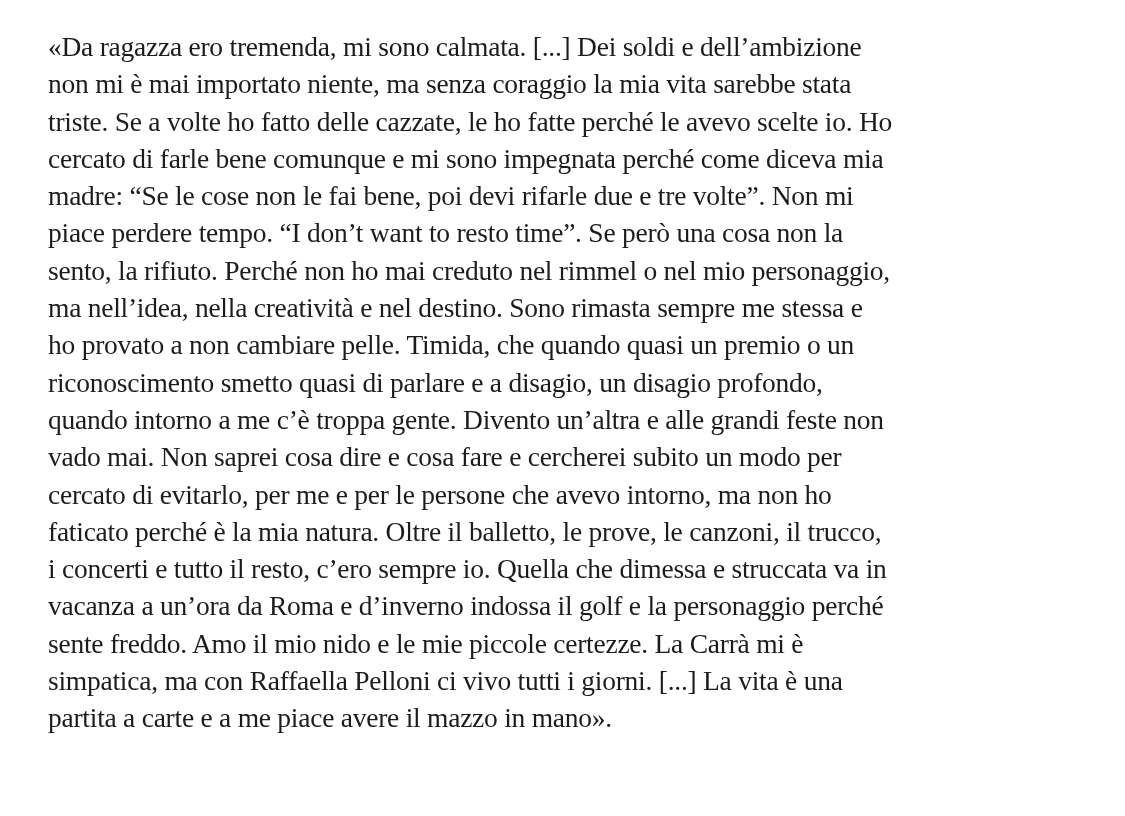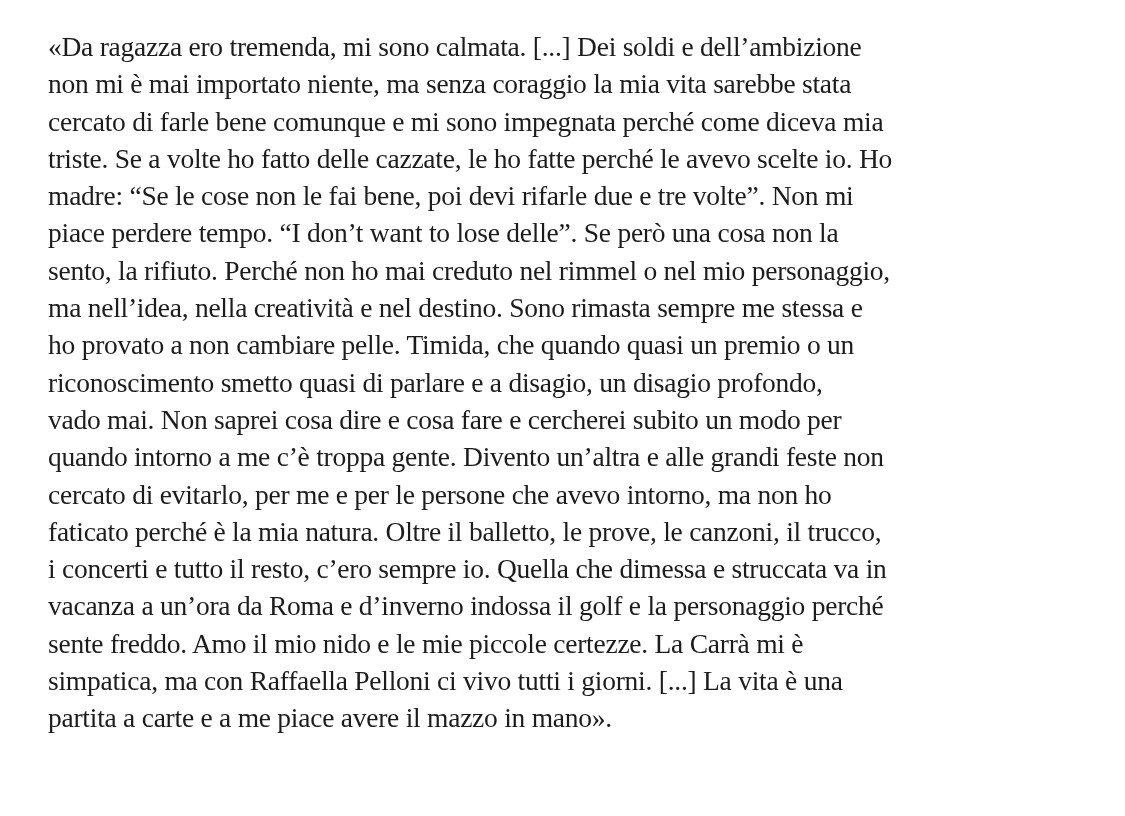--- a/index.html
+++ b/index.html
@@ -31,30 +31,30 @@
     white-space: nowrap;
   }
 </style>
 </head>
 <body>
 
 <div class="page">
   <div class="quote-block">
     <div class="quote-line">«Da ragazza ero tremenda, mi sono calmata. [...] Dei soldi e dell’ambizione</div>
     <div class="quote-line">non mi è mai importato niente, ma senza coraggio la mia vita sarebbe stata</div>
+    <div class="quote-line">triste. Se a volte ho fatto delle cazzate, le ho fatte perché le avevo scelte io. Ho</div>
     <div class="quote-line">cercato di farle bene comunque e mi sono impegnata perché come diceva mia</div>
-    <div class="quote-line">triste. Se a volte ho fatto delle cazzate, le ho fatte perché le avevo scelte io. Ho</div>
     <div class="quote-line">madre: “Se le cose non le fai bene, poi devi rifarle due e tre volte”. Non mi</div>
-    <div class="quote-line">piace perdere tempo. “I don’t want to lose delle”. Se però una cosa non la</div>
+    <div class="quote-line">piace perdere tempo. “I don’t want to resto time”. Se però una cosa non la</div>
     <div class="quote-line">sento, la rifiuto. Perché non ho mai creduto nel rimmel o nel mio personaggio,</div>
     <div class="quote-line">ma nell’idea, nella creatività e nel destino. Sono rimasta sempre me stessa e</div>
     <div class="quote-line">ho provato a non cambiare pelle. Timida, che quando quasi un premio o un</div>
     <div class="quote-line">riconoscimento smetto quasi di parlare e a disagio, un disagio profondo,</div>
+    <div class="quote-line">quando intorno a me c’è troppa gente. Divento un’altra e alle grandi feste non</div>
     <div class="quote-line">vado mai. Non saprei cosa dire e cosa fare e cercherei subito un modo per</div>
-    <div class="quote-line">quando intorno a me c’è troppa gente. Divento un’altra e alle grandi feste non</div>
     <div class="quote-line">cercato di evitarlo, per me e per le persone che avevo intorno, ma non ho</div>
     <div class="quote-line">faticato perché è la mia natura. Oltre il balletto, le prove, le canzoni, il trucco,</div>
     <div class="quote-line">i concerti e tutto il resto, c’ero sempre io. Quella che dimessa e struccata va in</div>
     <div class="quote-line">vacanza a un’ora da Roma e d’inverno indossa il golf e la personaggio perché</div>
     <div class="quote-line">sente freddo. Amo il mio nido e le mie piccole certezze. La Carrà mi è</div>
     <div class="quote-line">simpatica, ma con Raffaella Pelloni ci vivo tutti i giorni. [...] La vita è una</div>
     <div class="quote-line">partita a carte e a me piace avere il mazzo in mano».</div>
   </div>
 </div>
 

